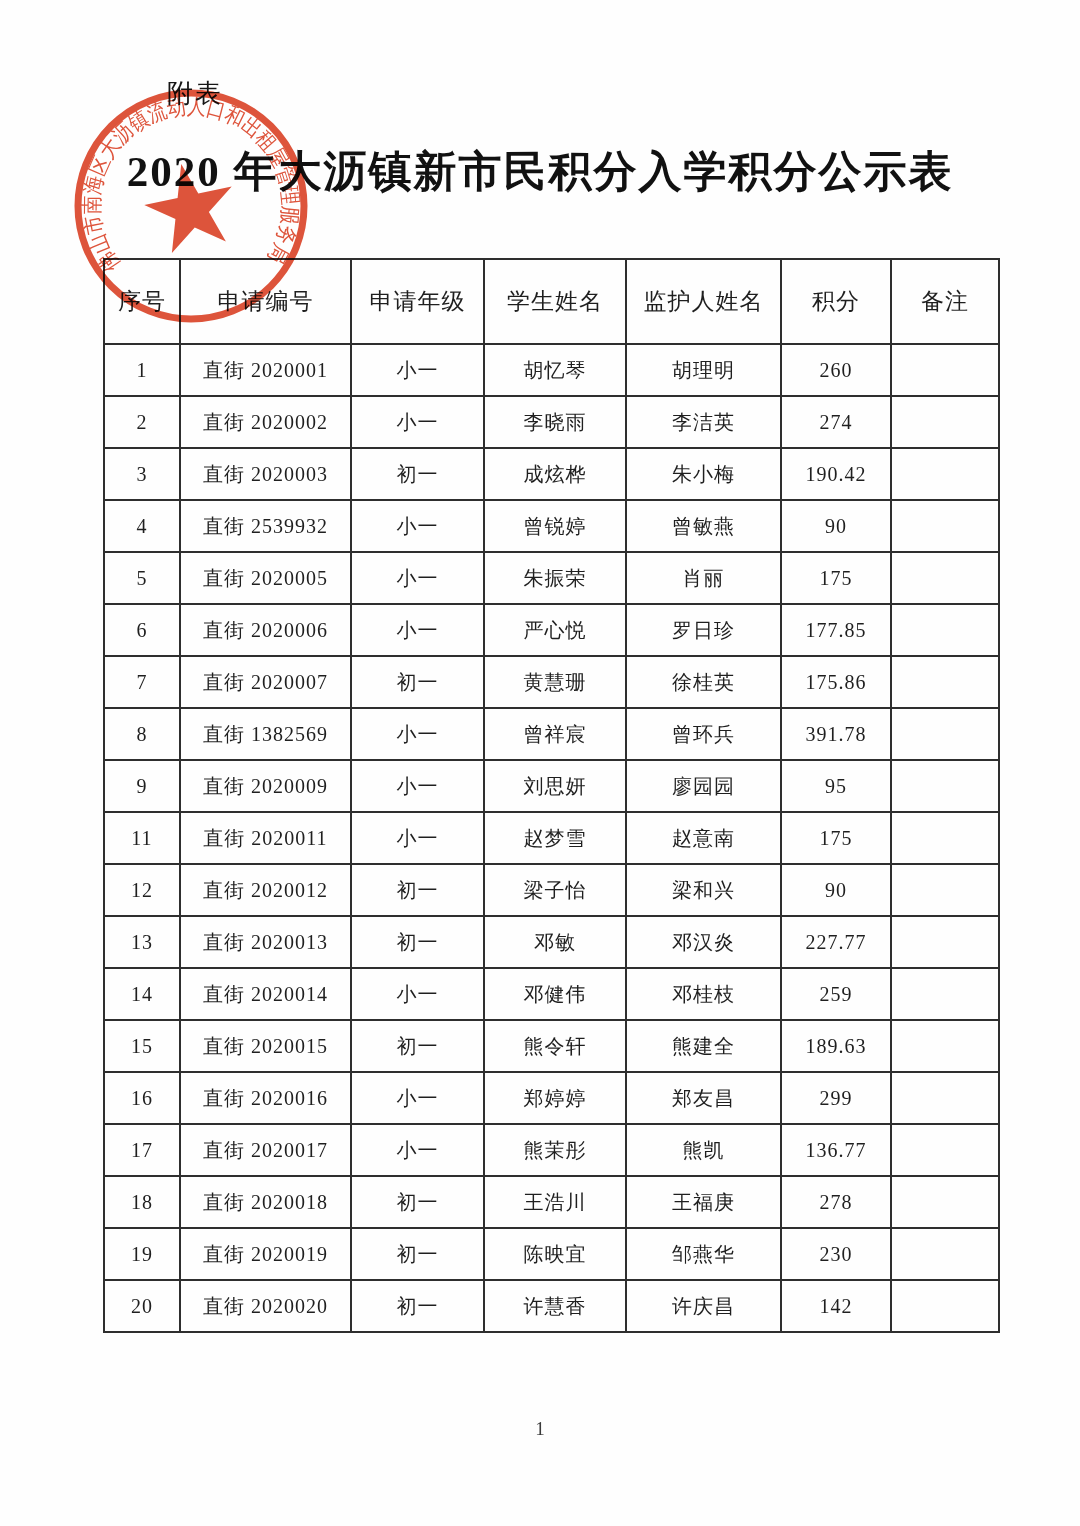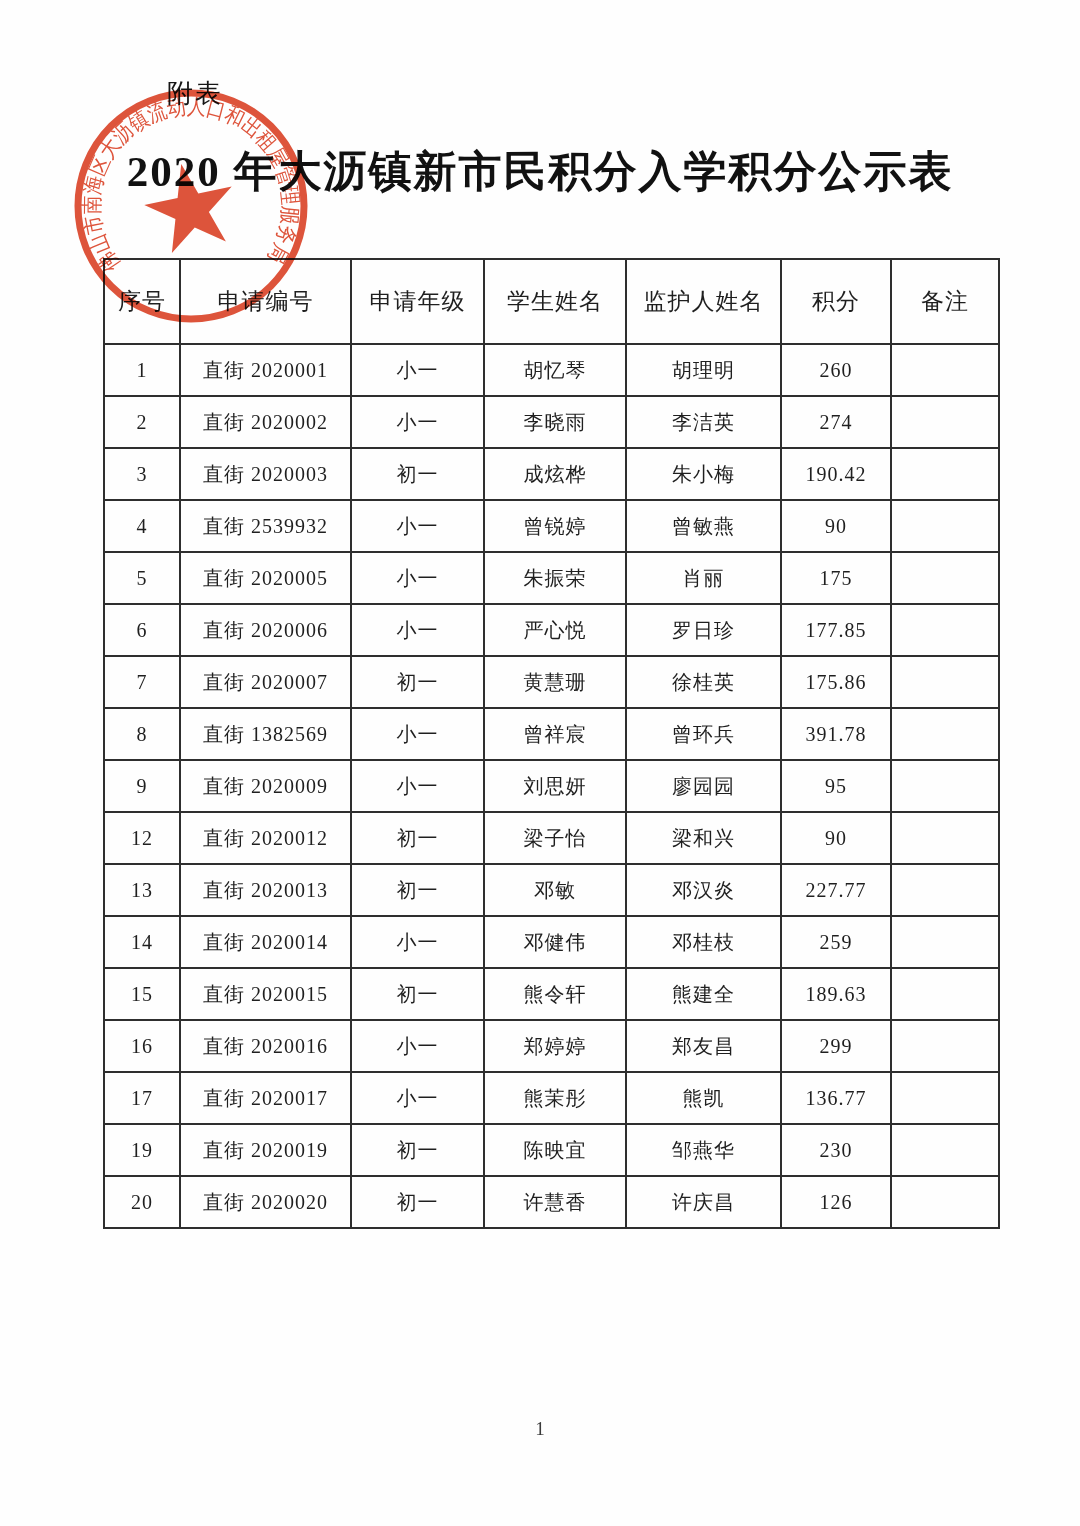--- a/index.html
+++ b/index.html
@@ -160,20 +160,29 @@
         <tr>
           <td>9</td>
           <td>直街 2020009</td>
           <td>小一</td>
           <td>刘思妍</td>
           <td>廖园园</td>
           <td>95</td>
           <td></td>
         </tr>
         <tr>
+          <td>11</td>
+          <td>直街 2020011</td>
+          <td>小一</td>
+          <td>赵梦雪</td>
+          <td>赵意南</td>
+          <td>175</td>
+          <td></td>
+        </tr>
+        <tr>
           <td>12</td>
           <td>直街 2020012</td>
           <td>初一</td>
           <td>梁子怡</td>
           <td>梁和兴</td>
           <td>90</td>
           <td></td>
         </tr>
         <tr>
           <td>13</td>
@@ -214,35 +223,44 @@
         <tr>
           <td>17</td>
           <td>直街 2020017</td>
           <td>小一</td>
           <td>熊茉彤</td>
           <td>熊凯</td>
           <td>136.77</td>
           <td></td>
         </tr>
         <tr>
+          <td>18</td>
+          <td>直街 2020018</td>
+          <td>初一</td>
+          <td>王浩川</td>
+          <td>王福庚</td>
+          <td>278</td>
+          <td></td>
+        </tr>
+        <tr>
           <td>19</td>
           <td>直街 2020019</td>
           <td>初一</td>
           <td>陈映宜</td>
           <td>邹燕华</td>
           <td>230</td>
           <td></td>
         </tr>
         <tr>
           <td>20</td>
           <td>直街 2020020</td>
           <td>初一</td>
           <td>许慧香</td>
           <td>许庆昌</td>
-          <td>126</td>
+          <td>142</td>
           <td></td>
         </tr>
       </tbody>
   </table>
 
   <svg class="stamp" viewBox="0 0 250 256" xmlns="http://www.w3.org/2000/svg" style="color: rgb(220, 69, 42);">
     <circle cx="125" cy="128" r="113" fill="none" stroke="currentColor" stroke-width="7"></circle>
     <g transform="translate(125,132) rotate(-12)">
       <polygon fill="currentColor" points="0,-47 10.6,-14.6 44.7,-14.5 17.1,5.6 27.6,38 0,18 -27.6,38 -17.1,5.6 -44.7,-14.5 -10.6,-14.6"></polygon>
     </g>

